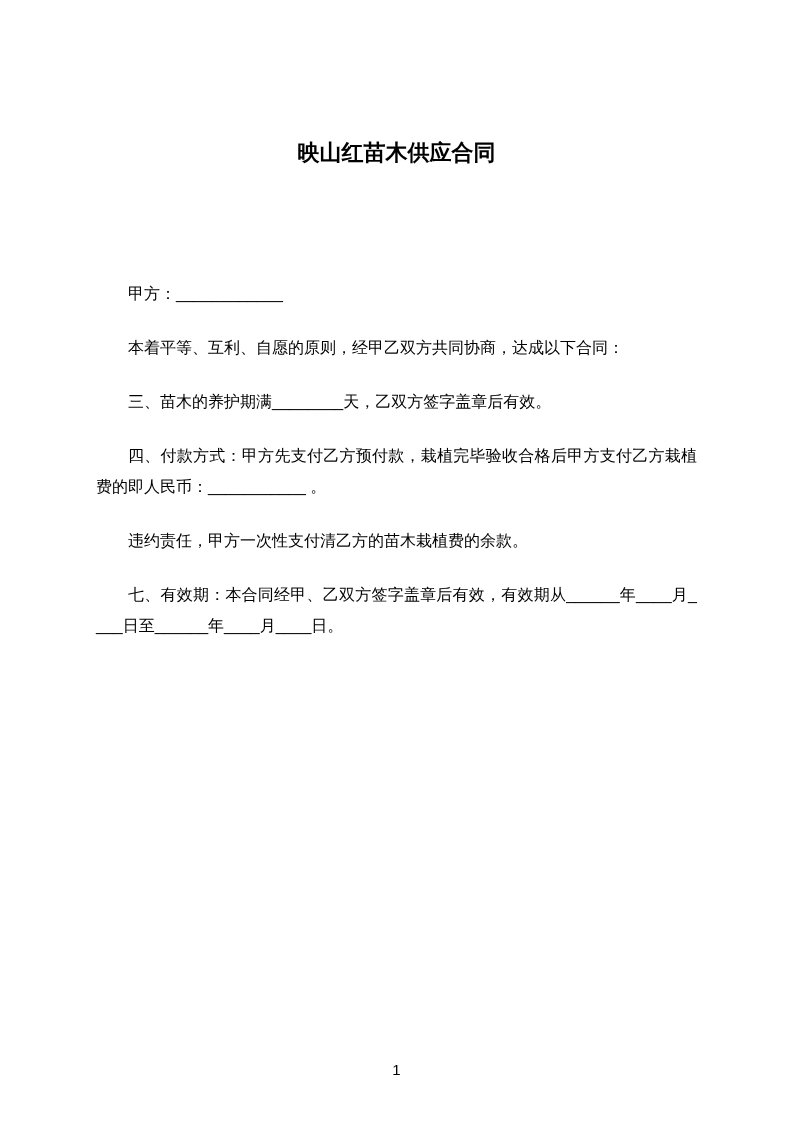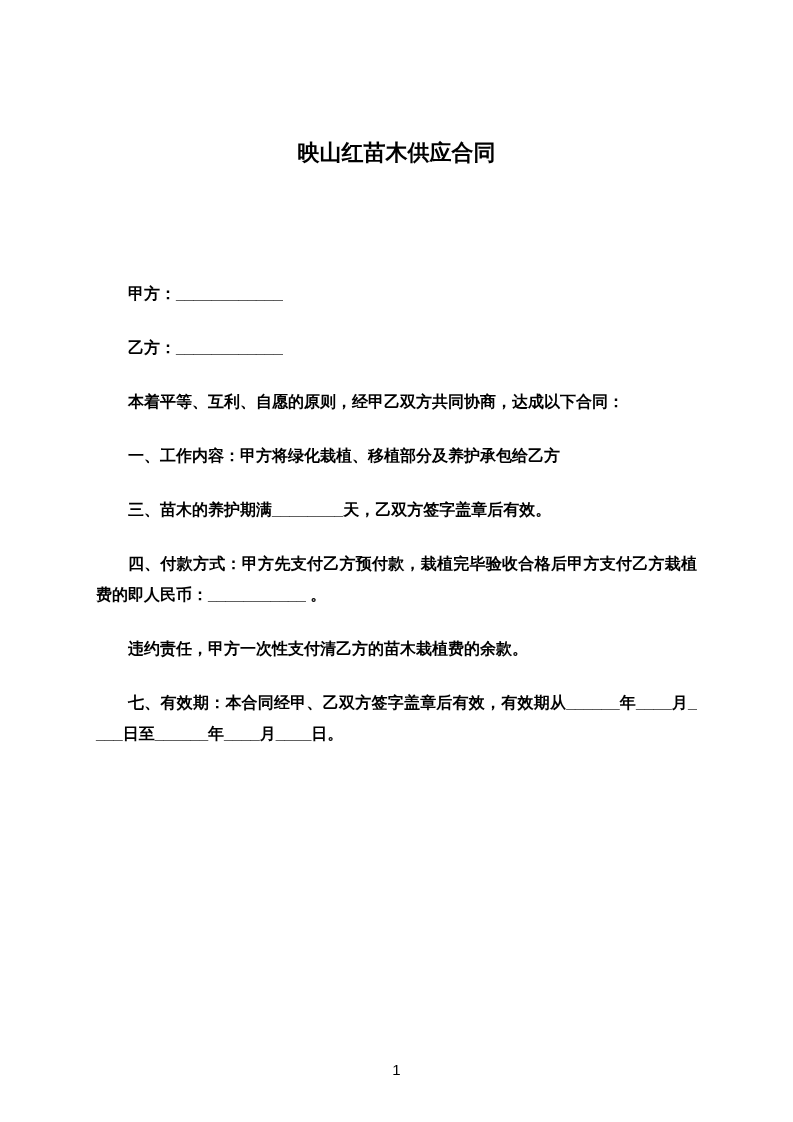--- a/index.html
+++ b/index.html
@@ -22,21 +22,21 @@
     .doc-title {
       margin: 0 0 110px 0;
       font-size: 22px;
       font-weight: bold;
       line-height: 30px;
       text-align: center;
     }
     .para {
       margin: 0 0 23px 0;
       font-size: 16px;
-      font-weight: 700;
+      font-weight: 400;
       line-height: 31px;
       text-indent: 2em;
       text-align: justify;
       word-break: break-all;
     }
     .page-footer {
       position: absolute;
       left: 0;
       bottom: 44px;
       width: 100%;
@@ -48,25 +48,23 @@
 </head>
 <body>
 
 <div class="page">
 
   <h1 class="doc-title">映山红苗木供应合同</h1>
 
   <div>
     <p class="para">甲方：____________</p>
 
-    <p class="para">乙方：____________</p>
 
     <p class="para">本着平等、互利、自愿的原则，经甲乙双方共同协商，达成以下合同：</p>
 
-    <p class="para">一、工作内容：甲方将绿化栽植、移植部分及养护承包给乙方</p>
 
 
     <p class="para">三、苗木的养护期满________天，乙双方签字盖章后有效。</p>
 
     <p class="para">四、付款方式：甲方先支付乙方预付款，栽植完毕验收合格后甲方支付乙方栽植费的即人民币：___________ 。</p>
 
     <p class="para">违约责任，甲方一次性支付清乙方的苗木栽植费的余款。</p>
 
 
 

